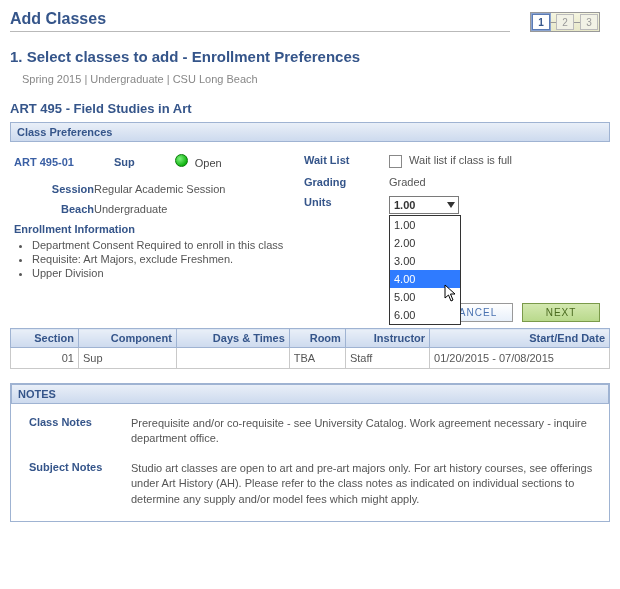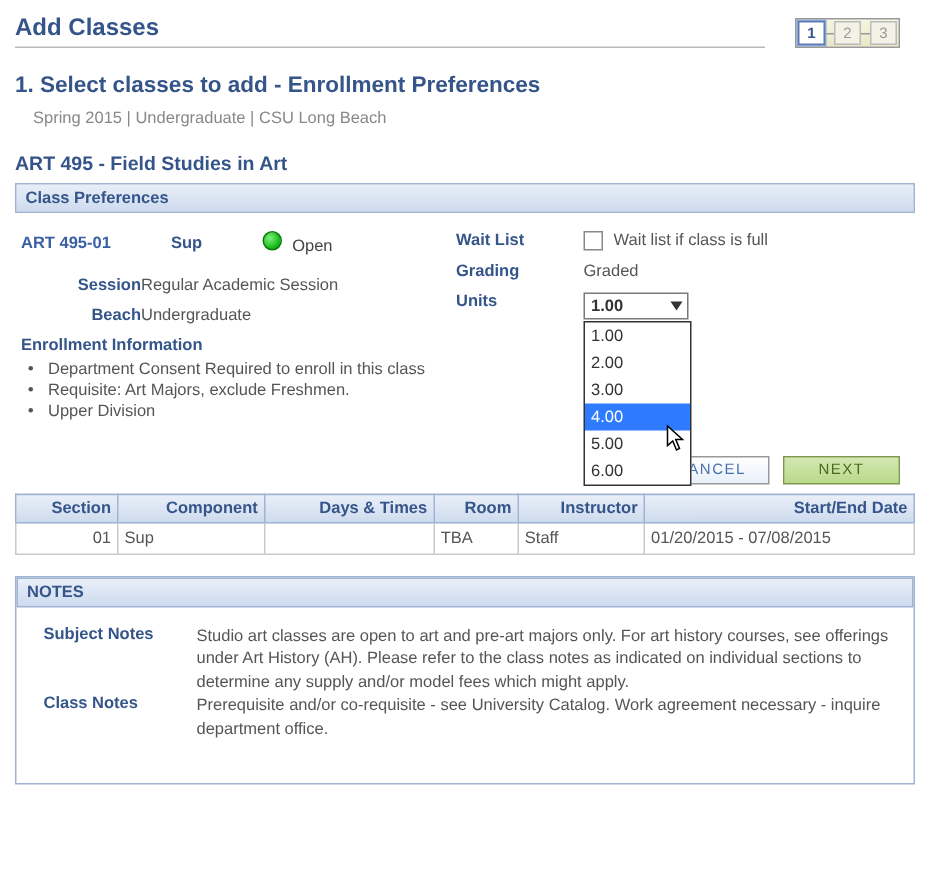--- a/index.html
+++ b/index.html
@@ -277,22 +277,22 @@
       <td>TBA</td>
       <td>Staff</td>
       <td>01/20/2015 - 07/08/2015</td>
     </tr>
   </tbody>
 </table>
 
 <div class="notes-block">
   <div class="bar">NOTES</div>
   <div class="notes-body">
+    <div class="note-row">
+      <div class="note-label">Class Notes</div>
+      <div class="note-text">Prerequisite and/or co-requisite - see University Catalog.  Work agreement necessary - inquire department office.</div>
+    </div>
     <div class="note-row" style="margin-bottom:0">
       <div class="note-label">Subject Notes</div>
       <div class="note-text">Studio art classes are open to art and pre-art majors only.  For art history courses, see offerings under Art History (AH). Please refer to the class notes as indicated on individual sections to determine any supply and/or model fees which might apply.</div>
     </div>
-    <div class="note-row">
-      <div class="note-label">Class Notes</div>
-      <div class="note-text">Prerequisite and/or co-requisite - see University Catalog.  Work agreement necessary - inquire department office.</div>
-    </div>
   </div>
 </div>
 
 </body></html>

